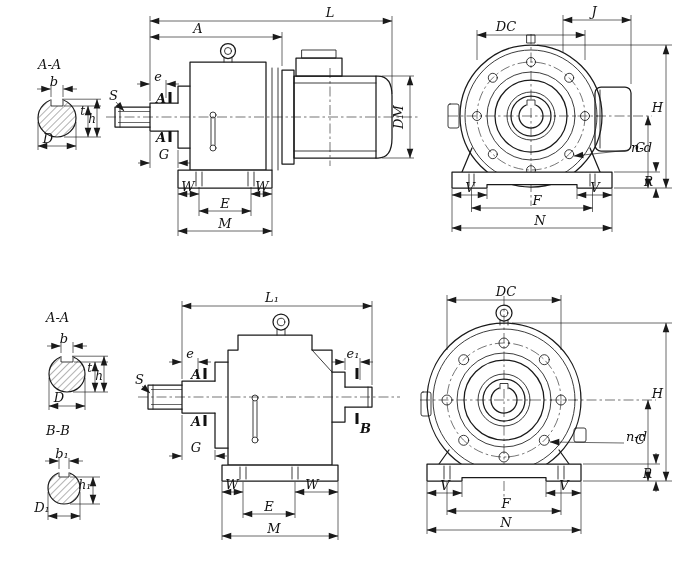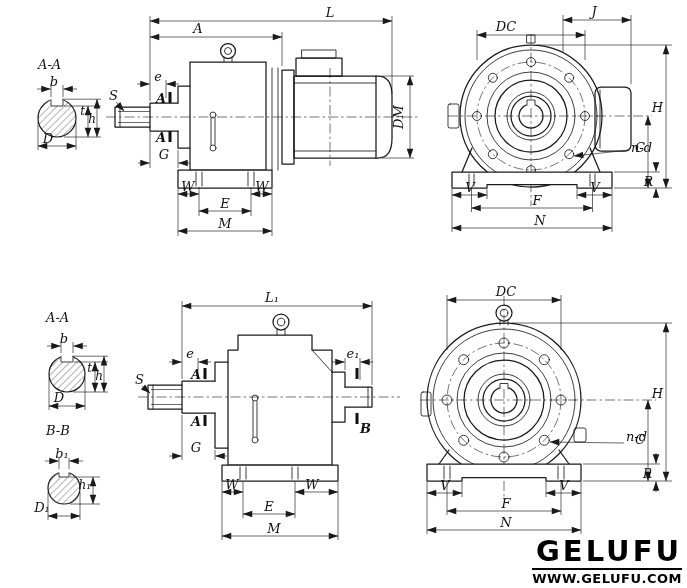--- a/index.html
+++ b/index.html
@@ -414,18 +414,13 @@
     <text class="t" x="564" y="490" text-anchor="middle">V</text>
     <line class="d" x1="447" y1="482" x2="447" y2="515"></line>
     <line class="d" x1="561" y1="482" x2="561" y2="515"></line>
     <line class="d" x1="447" y1="511" x2="561" y2="511" marker-start="url(#arr)" marker-end="url(#arr)"></line>
     <text class="t" x="506" y="508" text-anchor="middle">F</text>
     <line class="d" x1="427" y1="530" x2="581" y2="530" marker-start="url(#arr)" marker-end="url(#arr)"></line>
     <text class="t" x="506" y="527" text-anchor="middle">N</text>
   </g>
 </svg>
 
-<div id="logo">
-  <div class="name">GELUFU</div>
-  <div class="rule"></div>
-  <div class="url">WWW.GELUFU.COM</div>
 </div>
-</div>
 
 </body></html>

